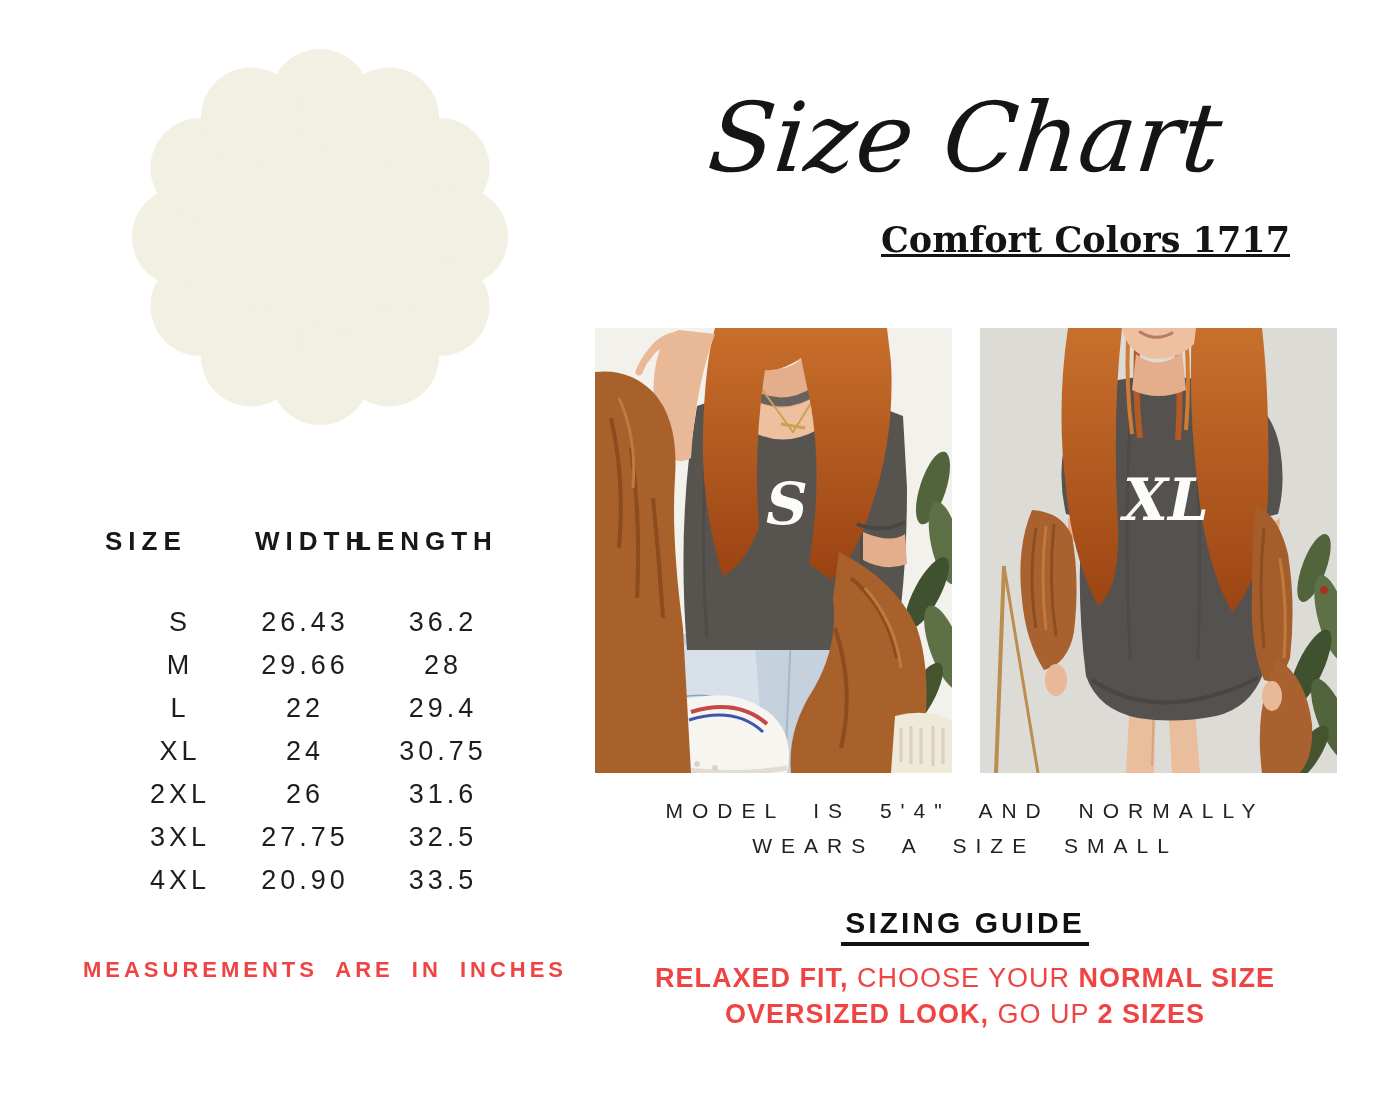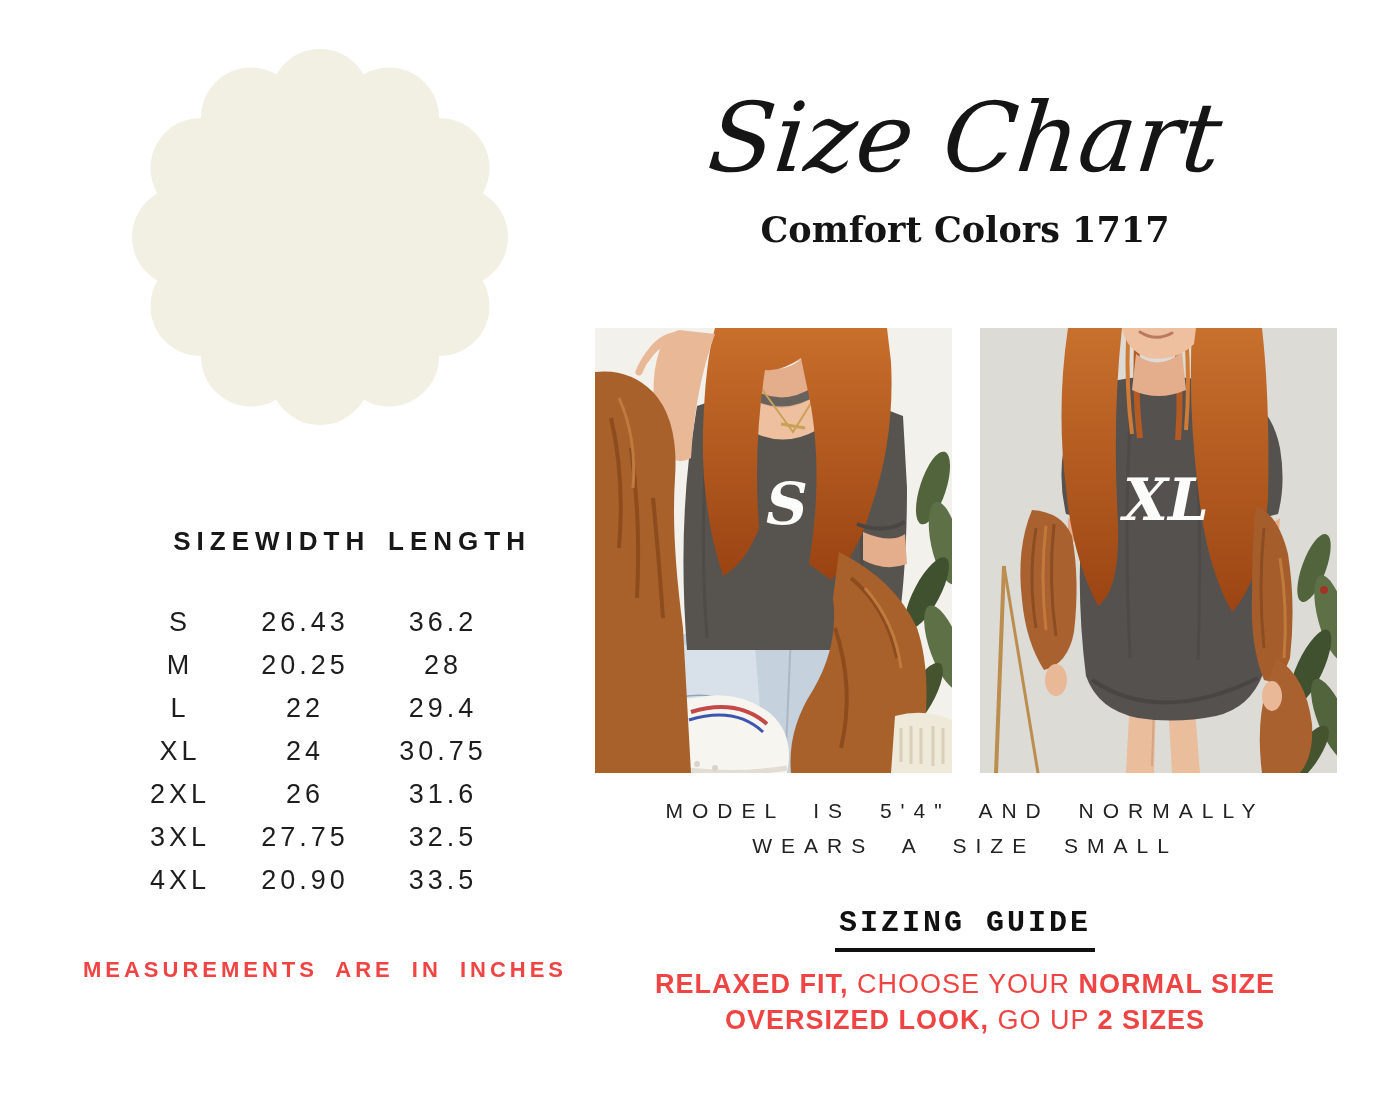--- a/index.html
+++ b/index.html
@@ -19,33 +19,34 @@
   
   .script-title {
     left:640px; top:58px; width:650px; height:165px;
     font-family:"DejaVu Serif", serif;
     font-style:italic; font-weight:normal;
     font-size:96px; line-height:160px;
     text-align:center; color:#151515;
     transform:skewX(-6deg);
   }
   .subtitle {
-    left:640px; top:209px; width:650px;
+    left:640px; top:219px; width:650px;
     font-family:"DejaVu Serif", serif;
     font-weight:bold; font-size:35px;
-    text-align:center; color:#141414;
+    text-align:right; color:#141414;
     letter-spacing:0px;
+    text-decoration:underline;
   }
 
   
   .size-table { left:105px; top:526px; width:440px; }
   .trow { display:grid; grid-template-columns:150px 100px 176px; align-items:center; }
   .thead span {
     font-weight:bold; font-size:26px; letter-spacing:6px;
-    text-align:right; color:#181818;
+    text-align:left; color:#181818;
   }
   .tbody { margin-top:44px; }
   .drow { height:43px; }
   .drow span {
     font-size:27px; letter-spacing:4px; text-align:center; color:#1d1d1d;
   }
 
   .note-left {
     left:60px; top:957px; width:530px;
     font-weight:bold; font-size:22px; letter-spacing:4px; word-spacing:8px;
@@ -63,22 +64,21 @@
     letter-spacing:9px; word-spacing:14px; color:#222;
   }
 
   .guide { left:600px; top:906px; width:730px; text-align:center; }
   .guide-title-wrap { margin-bottom:14px; }
   .guide-title {
     display:inline-block;
     font-weight:bold; font-size:30px; letter-spacing:3px;
     color:#111;
     border-bottom:4px solid #111;
-    padding:0 4px 8px 4px;
-    font-family:Liberation Mono, monospace;
+    padding:0 4px 2px 4px;
   }
   .guide-line { font-size:27px; line-height:36px; letter-spacing:1px; color:#ef4444; }
   .guide-line b { font-weight:bold; }
   .guide-line .reg { font-weight:normal; }
 </style>
 </head>
 <body>
 
 <div class="abs" style="width:1400px;height:1120px;">
 
@@ -110,21 +110,21 @@
       <span>LENGTH</span>
     </div>
     <div class="tbody">
       <div class="trow drow">
         <span>S</span>
         <span>26.43</span>
         <span>36.2</span>
       </div>
       <div class="trow drow">
         <span>M</span>
-        <span>20.25</span>
+        <span>29.66</span>
         <span>28</span>
       </div>
       <div class="trow drow">
         <span>L</span>
         <span>22</span>
         <span>29.4</span>
       </div>
       <div class="trow drow">
         <span>XL</span>
         <span>24</span>

